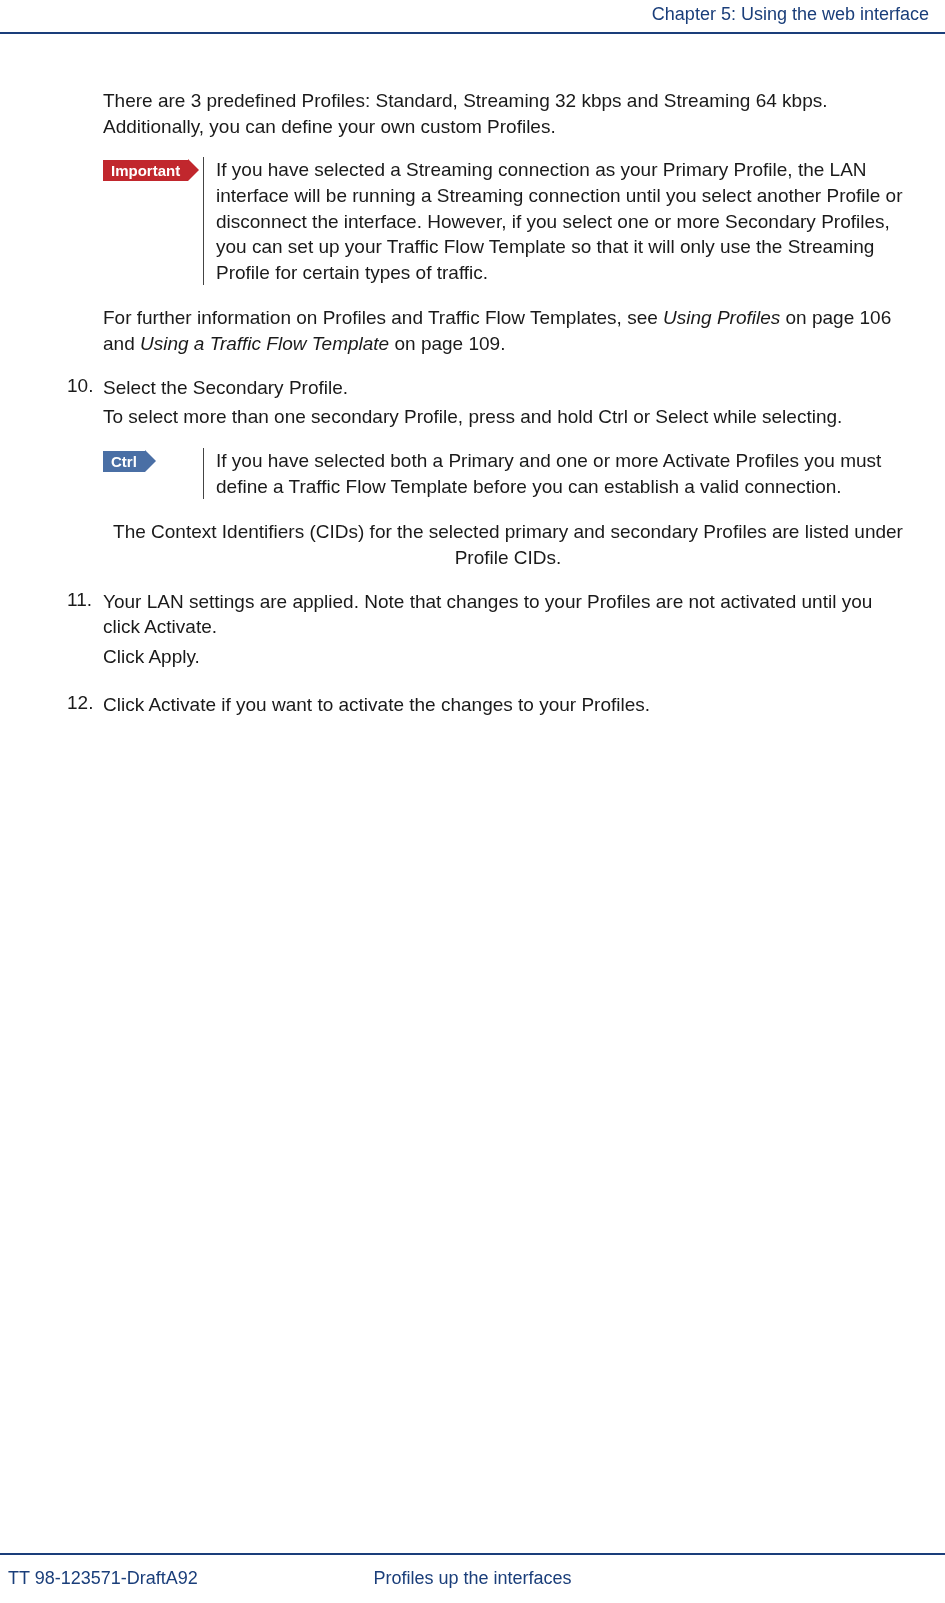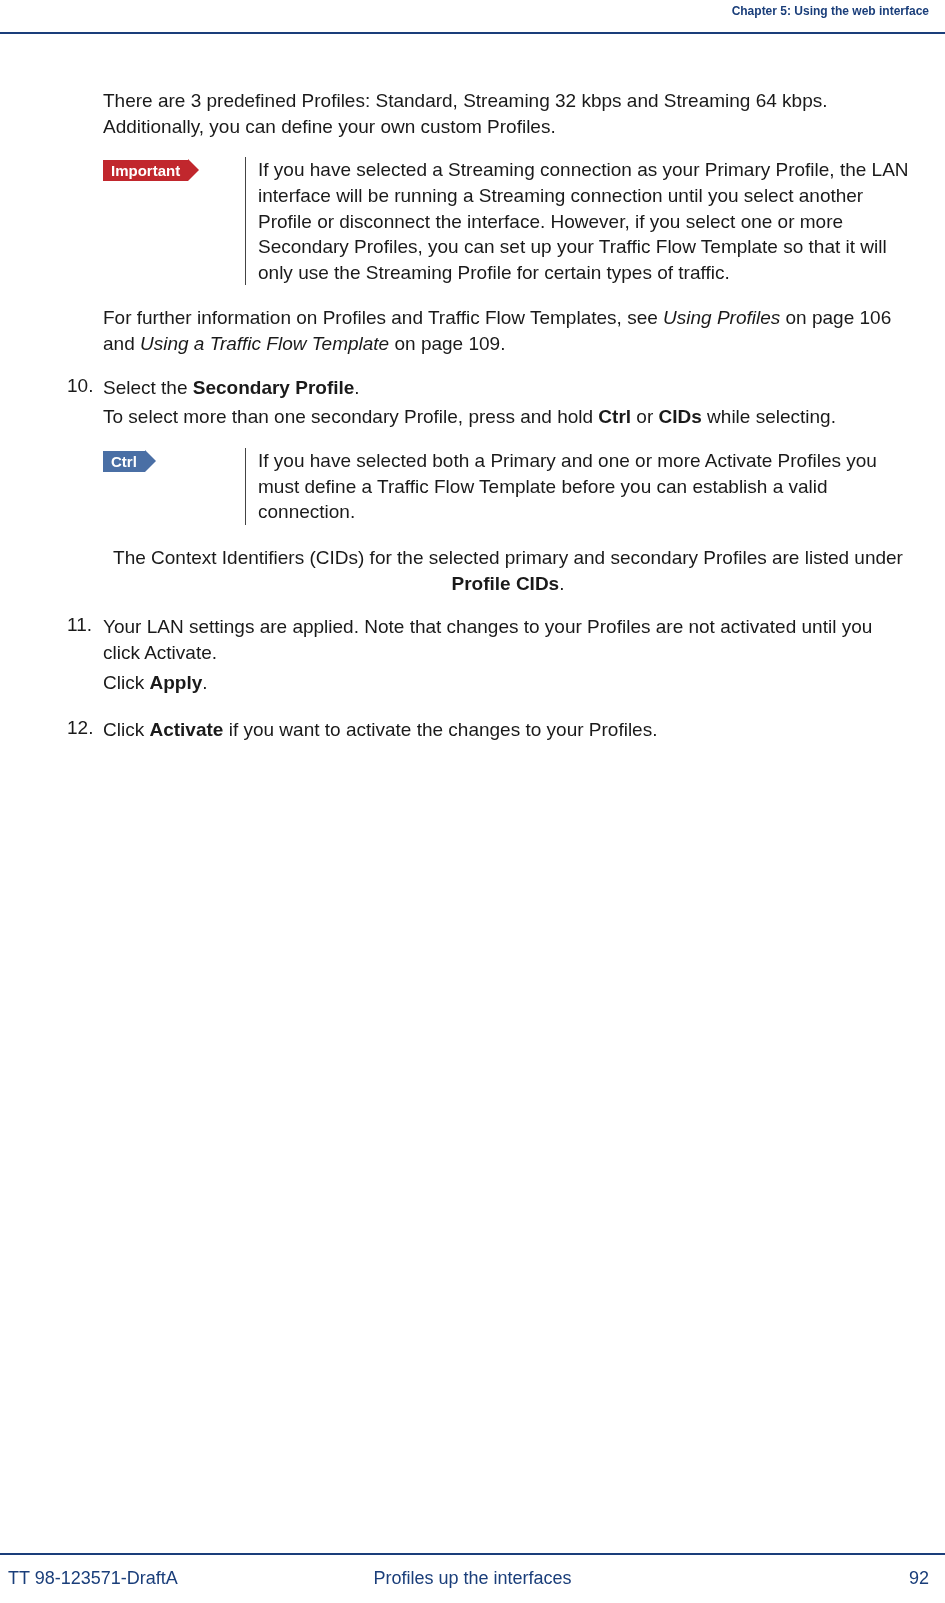--- a/index.html
+++ b/index.html
@@ -1,42 +1,42 @@
 <!DOCTYPE html>
 <html><head>
 <meta charset="utf-8">
 <style>
   * { box-sizing: border-box; margin: 0; padding: 0; }
   html, body { width: 945px; height: 1603px; background: #fff; font-family: "Segoe UI", "Myriad Pro", Arial, sans-serif; color: #1a1a1a; }
   .page { position: relative; width: 945px; height: 1603px; }
   .header-line { position: absolute; top: 32px; left: 0; width: 945px; height: 2px; background: #1a3e7a; }
-  .chapter-title { position: absolute; top: 4px; right: 16px; color: #1a3e7a; font-size: 12px; font-weight: 700; }
+  .chapter-title { position: absolute; top: 4px; right: 16px; color: #1a3e7a; font-size: 18px; font-weight: 400; }
   .content { position: absolute; top: 88px; left: 103px; width: 810px; }
   .para { font-size: 19px; line-height: 1.35; margin-bottom: 18px; }
-  .callout { display: flex; margin: 14px 0 20px 0; gap: 42px; }
+  .callout { display: flex; margin: 14px 0 20px 0; }
   .callout-tag-wrap { width: 100px; flex: 0 0 100px; padding-top: 2px; }
   .callout-tag { display: inline-flex; align-items: center; }
   .callout-tag .box { color: #fff; font-size: 15px; font-weight: 600; padding: 2px 8px; }
   .callout-tag.important .box { background: #c1272d; }
   .callout-tag.note .box { background: #4a6fa5; }
   .callout-tag .tri { width: 0; height: 0; border-top: 11px solid transparent; border-bottom: 11px solid transparent; }
   .callout-tag.important .tri { border-left: 11px solid #c1272d; }
   .callout-tag.note .tri { border-left: 11px solid #4a6fa5; }
   .callout-body { border-left: 1.5px solid #444; padding-left: 12px; font-size: 19px; line-height: 1.35; flex: 1; }
   .list-item { display: flex; margin-top: 18px; }
   .list-num { width: 36px; flex: 0 0 36px; margin-left: -36px; text-align: left; font-size: 19px; }
   .list-body { flex: 1; }
   .list-body .para { margin-bottom: 4px; }
   .list-body .para.after { margin-top: 4px; margin-bottom: 0; text-align: center; }
   .content-indent { margin-left: 0; }
   .footer-line { position: absolute; bottom: 48px; left: 0; width: 945px; height: 2px; background: #1a3e7a; }
-  .footer { position: absolute; bottom: 14px; left: 0; width: 945px; display: flex; justify-content: space-between; color: #1a3e7a; font-size: 18px; padding: 0 16px 0 8px; }
+  .footer { position: absolute; bottom: 14px; left: 0; width: 945px; display: flex; color: #1a3e7a; font-size: 18px; padding: 0 16px 0 8px; }
   .footer .center { position: absolute; left: 0; width: 945px; text-align: center; }
   .footer .right, .footer .left { position: relative; z-index: 1; }
-  b { font-weight: 700; }
+  b { font-weight: 400; }
   i { font-style: italic; }
 </style>
 </head>
 <body>
 
 <div class="page">
   <div class="chapter-title">Chapter 5: Using the web interface</div>
   <div class="header-line"></div>
 
   <div class="content">
@@ -60,21 +60,21 @@
       <span>For further information on Profiles and Traffic Flow Templates, see </span><i>Using Profiles</i><span> on page 106 and </span><i>Using a Traffic Flow Template</i><span> on page 109.</span>
     </div>
 
     <div class="list-item">
       <div class="list-num">10.</div>
       <div class="list-body">
         <div class="para">
           <span>Select the </span><b>Secondary Profile</b><span>.</span>
         </div>
         <div class="para">
-          <span>To select more than one secondary Profile, press and hold </span><b>Ctrl</b><span> or </span><b>CIDs</b><span> while selecting.</span>
+          <span>To select more than one secondary Profile, press and hold </span><b>Ctrl</b><span> or </span><b>Select</b><span> while selecting.</span>
         </div>
 
         <div class="callout" style="margin-top:18px;">
           <div class="callout-tag-wrap">
             <span class="callout-tag note">
               <span class="box">Ctrl</span>
               <span class="tri"></span>
             </span>
           </div>
           <div class="callout-body">If you have selected both a Primary and one or more Activate Profiles you must define a Traffic Flow Template before you can establish a valid connection.</div>

